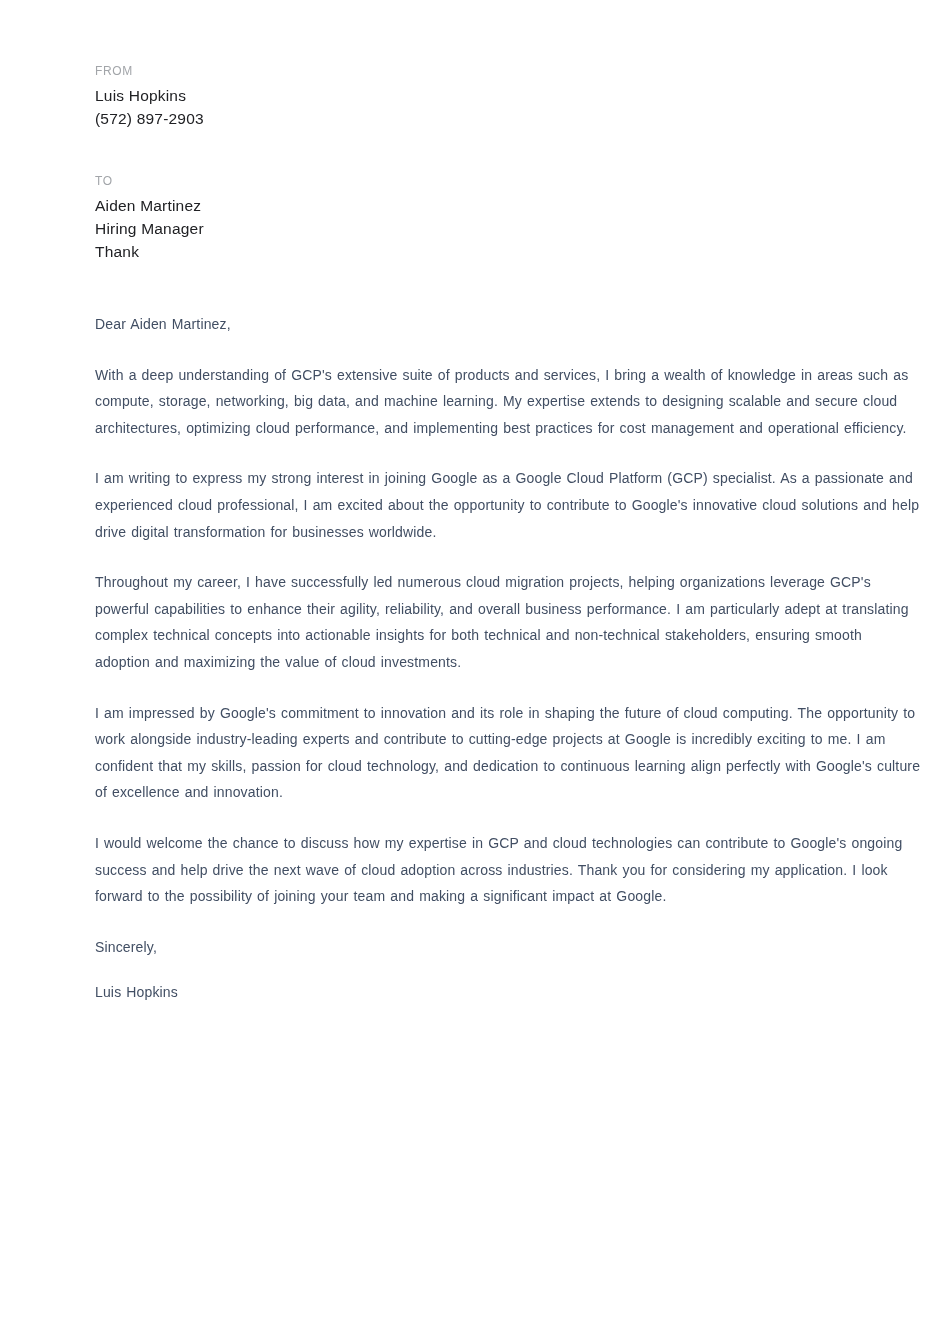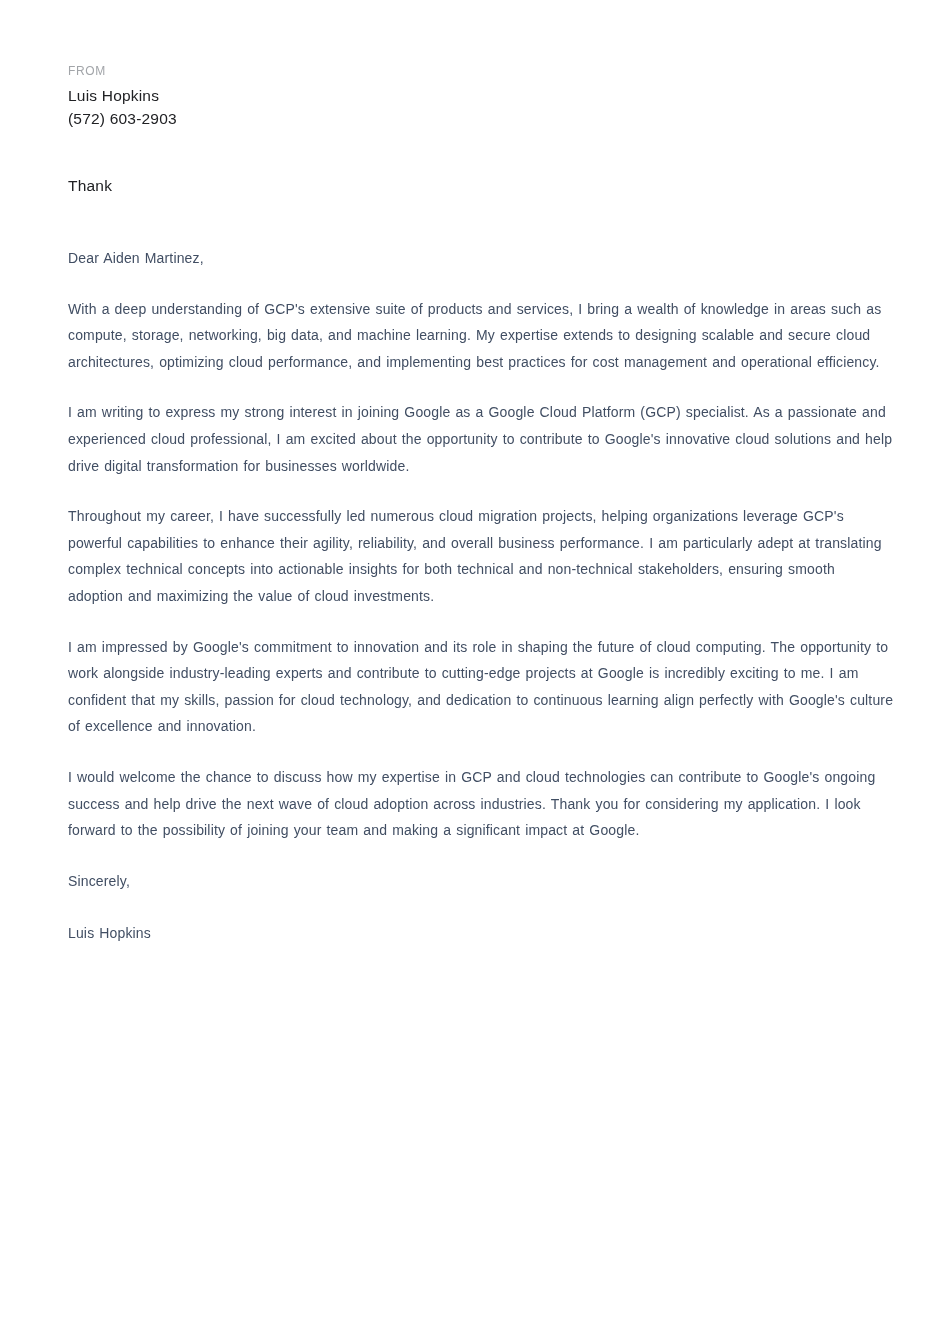--- a/index.html
+++ b/index.html
@@ -16,21 +16,21 @@
     width: 940px;
     height: 1329px;
     overflow: hidden;
     font-family: "Liberation Sans", sans-serif;
     -webkit-font-smoothing: antialiased;
   }
   .page {
     width: 940px;
     height: 1329px;
     background: var(--bg);
-    padding: 64px 50px 0 68px;
+    padding: 64px 50px 0 95px;
   }
   .block-label {
     font-size: 12px;
     line-height: 15px;
     letter-spacing: 0.6px;
     color: var(--label-color);
     text-transform: uppercase;
     margin-bottom: 5px;
   }
   .contact-line {
@@ -48,39 +48,42 @@
   }
   .letter-body p {
     font-size: 14px;
     line-height: 26.6px;
     color: var(--body-text);
     letter-spacing: 0.15px;
     word-spacing: 1px;
     margin-bottom: 24px;
   }
   .letter-body p.closing {
-    margin-bottom: 26px;
+    margin-bottom: 19px;
   }
   .letter-body p.signature {
     margin-bottom: 0;
   }
 </style>
 </head>
 <body>
 
 <div class="page">
 
   <header>
     <section class="from-block">
       <div class="block-label">FROM</div>
       <div class="contact-line">Luis Hopkins</div>
-      <div class="contact-line">(572) 603-2903</div>
+      <div class="contact-line">(572) 897-2903</div>
     </section>
 
     <section class="to-block">
+      <div class="block-label">TO</div>
+      <div class="contact-line">Aiden Martinez</div>
+      <div class="contact-line">Hiring Manager</div>
       <div class="contact-line">Thank</div>
     </section>
   </header>
 
   <main class="letter-body">
     <p>Dear Aiden Martinez,</p>
     <p>With a deep understanding of GCP's extensive suite of products and services, I bring a wealth of knowledge in areas such as compute, storage, networking, big data, and machine learning. My expertise extends to designing scalable and secure cloud architectures, optimizing cloud performance, and implementing best practices for cost management and operational efficiency.</p>
     <p>I am writing to express my strong interest in joining Google as a Google Cloud Platform (GCP) specialist. As a passionate and experienced cloud professional, I am excited about the opportunity to contribute to Google's innovative cloud solutions and help drive digital transformation for businesses worldwide.</p>
     <p>Throughout my career, I have successfully led numerous cloud migration projects, helping organizations leverage GCP's powerful capabilities to enhance their agility, reliability, and overall business performance. I am particularly adept at translating complex technical concepts into actionable insights for both technical and non-technical stakeholders, ensuring smooth adoption and maximizing the value of cloud investments.</p>
     <p>I am impressed by Google's commitment to innovation and its role in shaping the future of cloud computing. The opportunity to work alongside industry-leading experts and contribute to cutting-edge projects at Google is incredibly exciting to me. I am confident that my skills, passion for cloud technology, and dedication to continuous learning align perfectly with Google's culture of excellence and innovation.</p>

